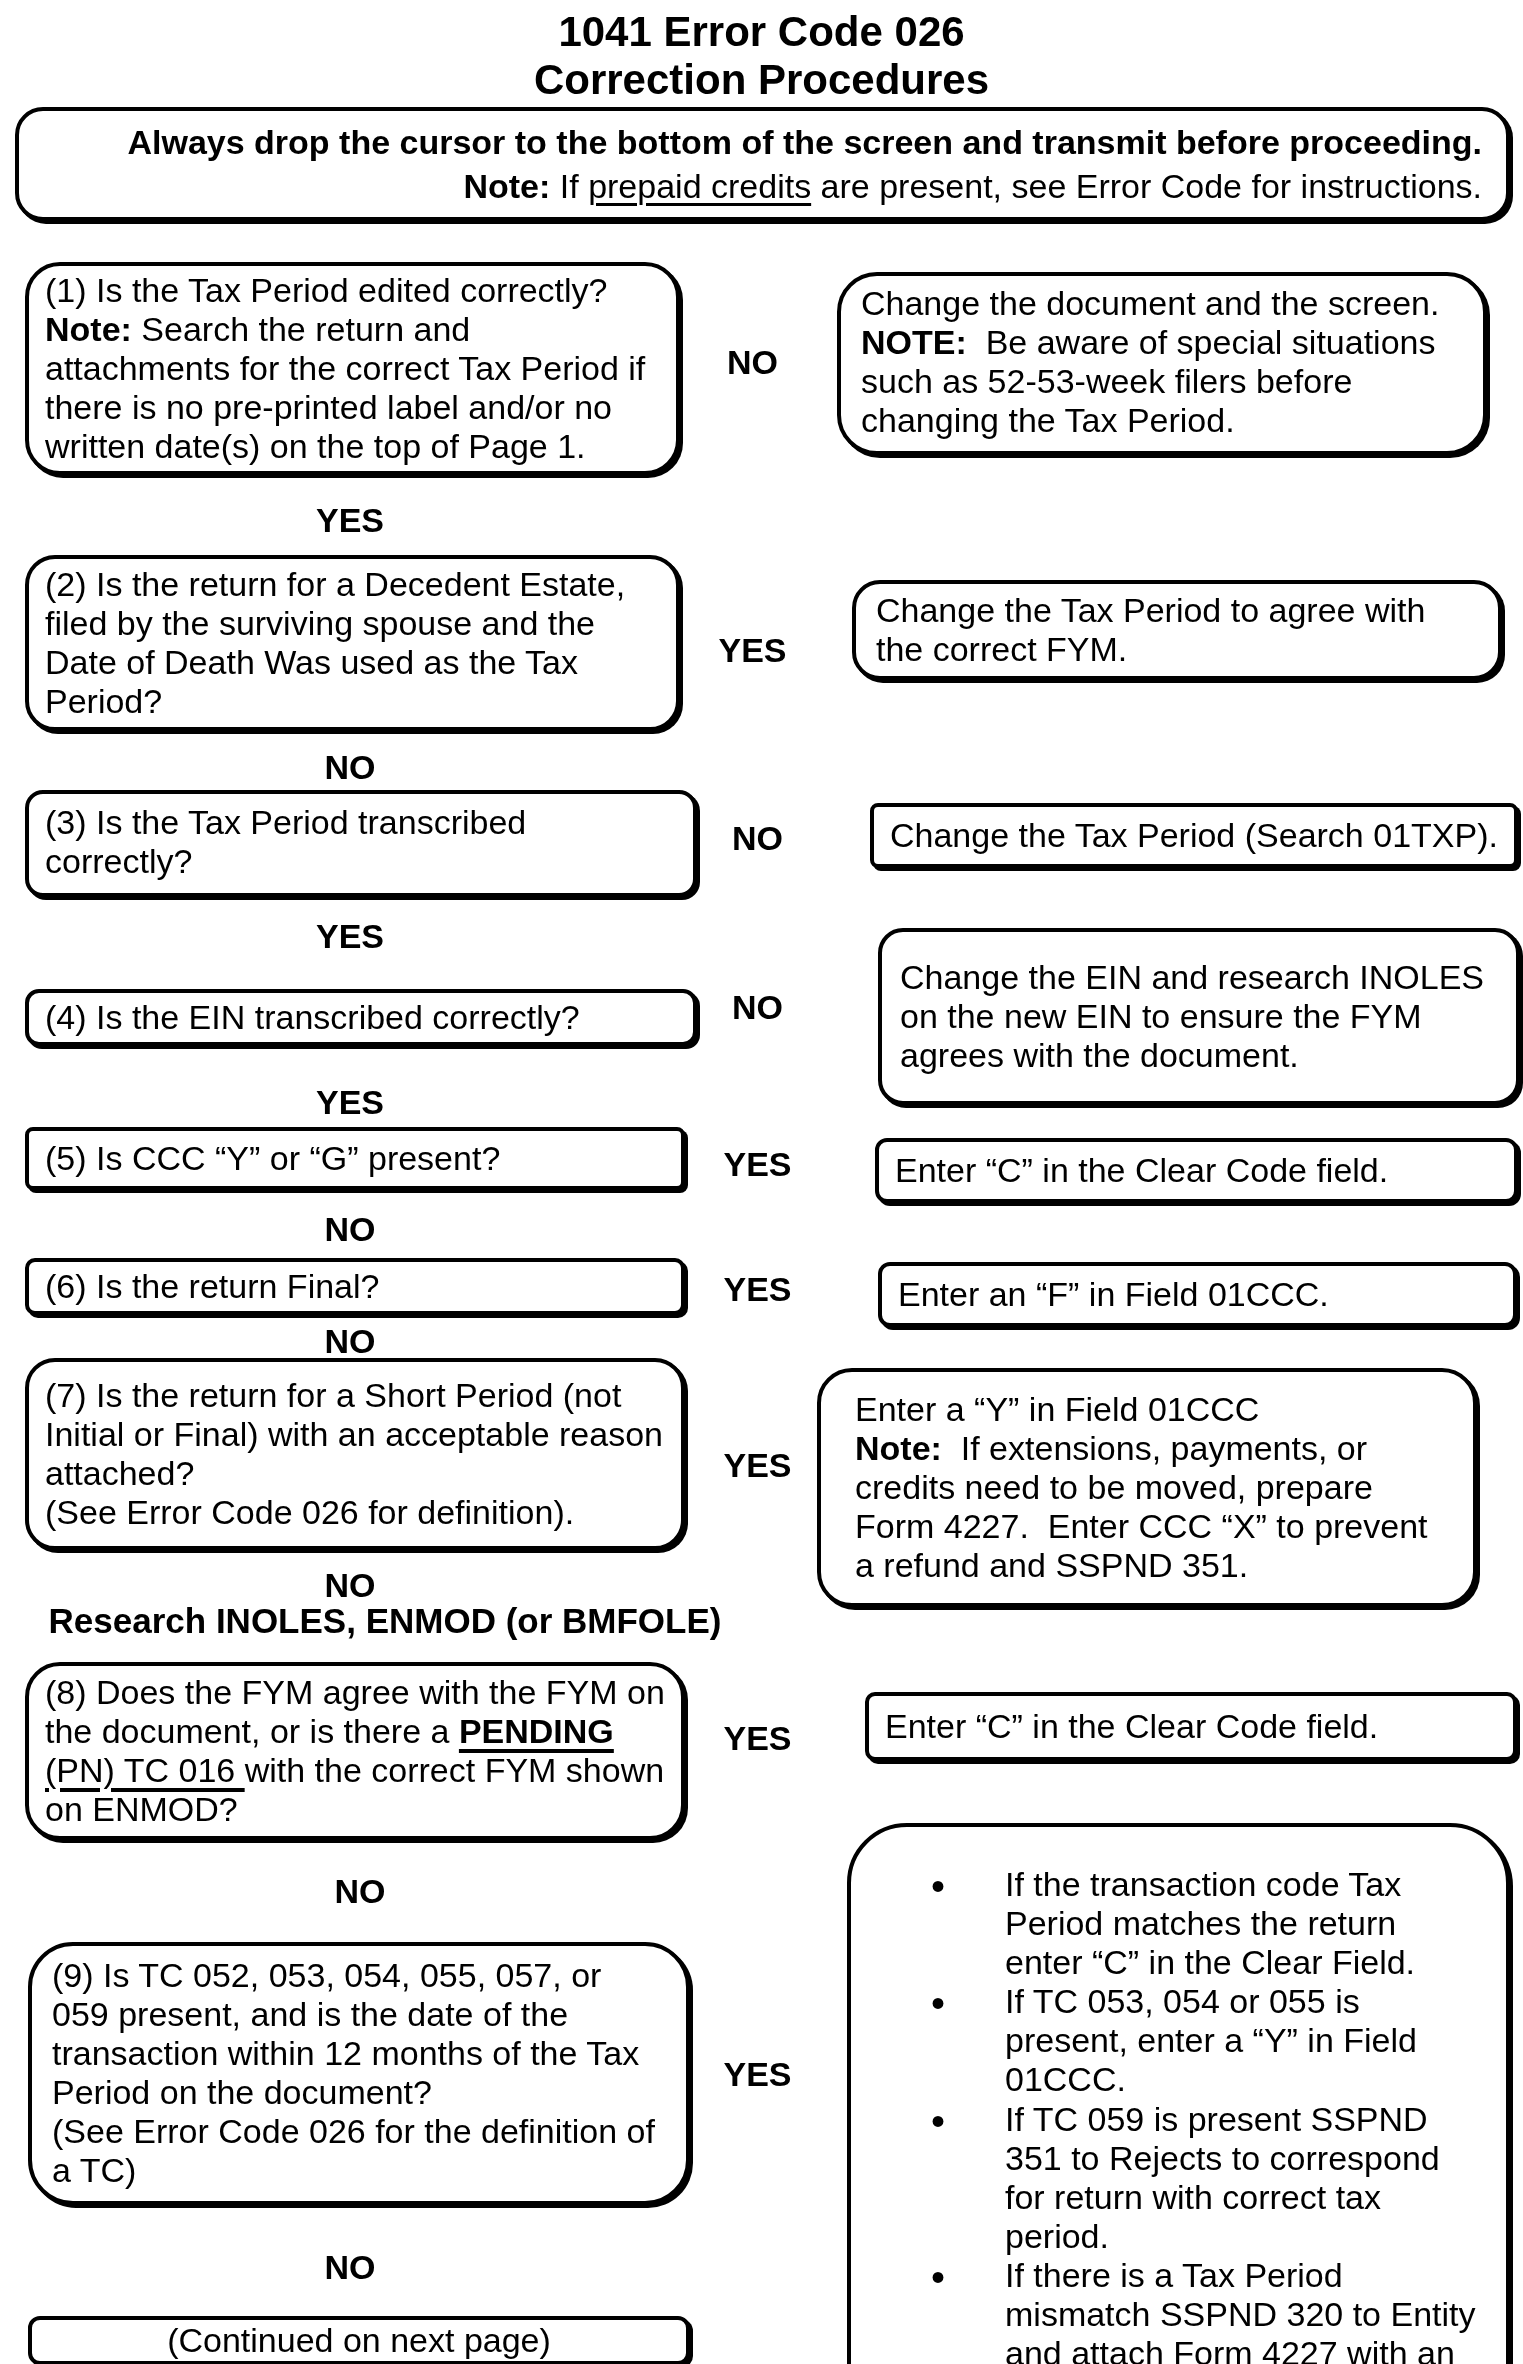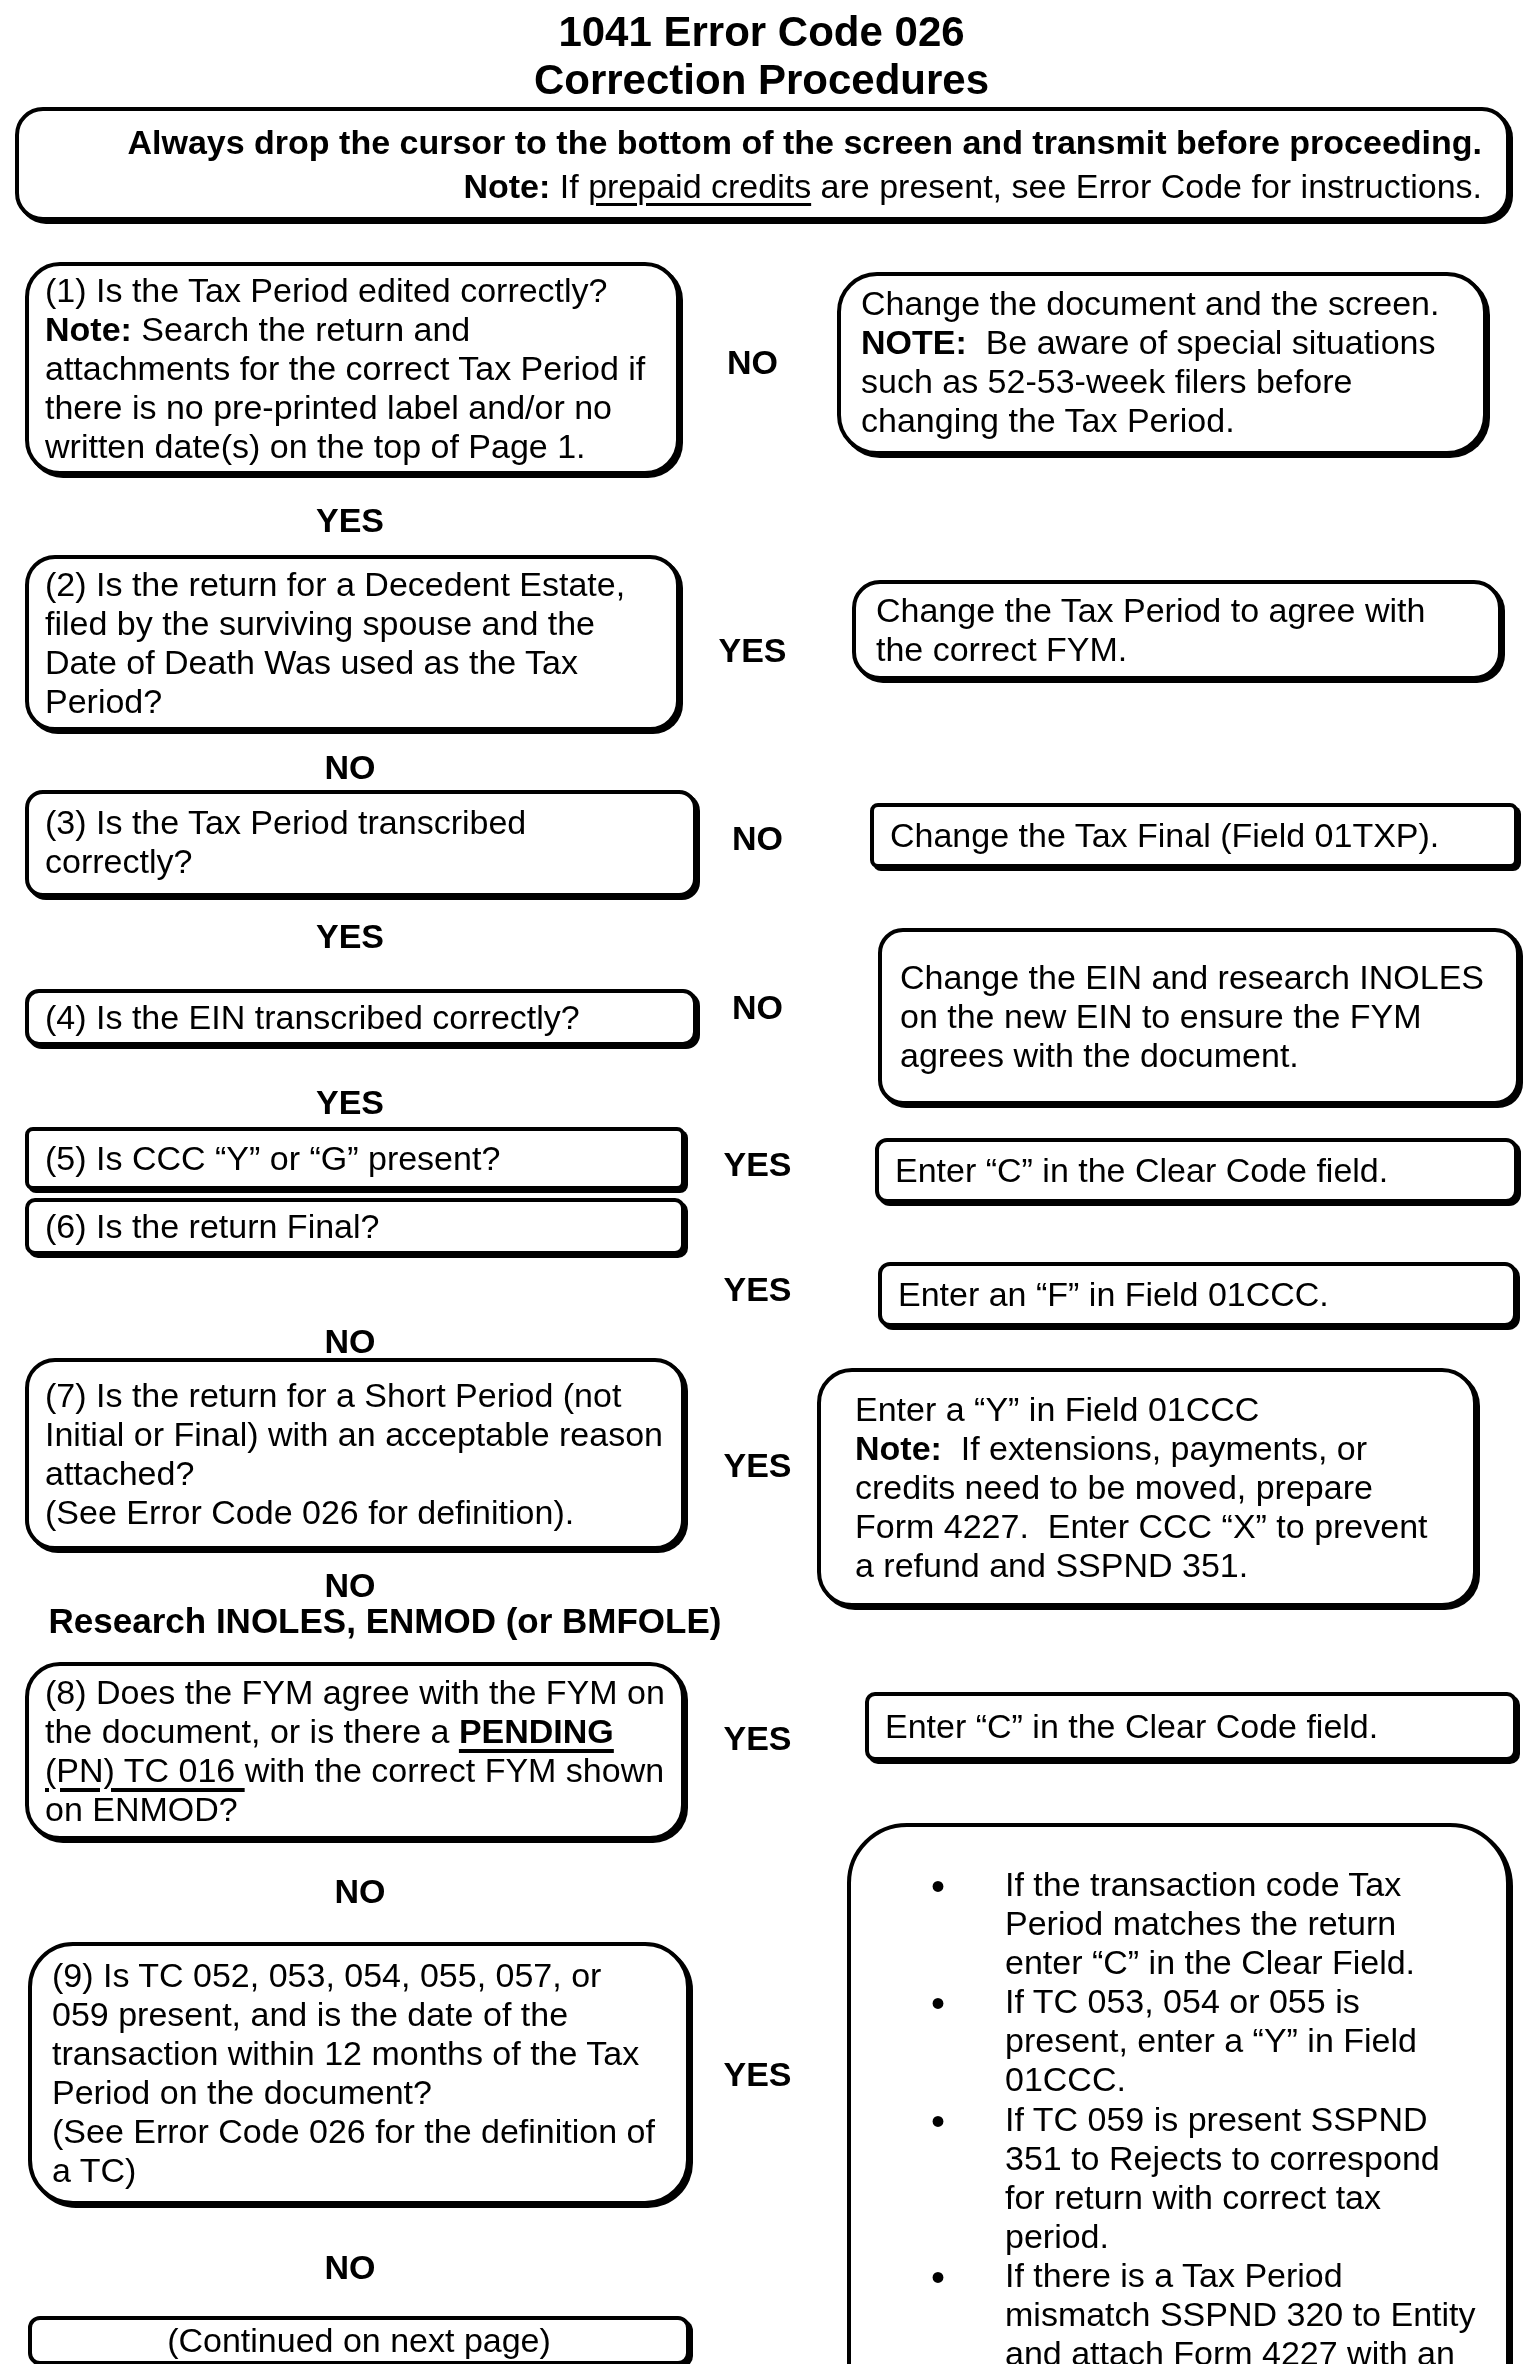--- a/index.html
+++ b/index.html
@@ -82,21 +82,21 @@
   <div class="bx" style="left:852px;top:580px;width:650px;min-height:100px;padding:7px 20px;border-radius:28px;">
     <span>Change the Tax Period to agree with the correct FYM.</span>
   </div>
   <div class="lbl" style="left:140px;top:749px;width:420px;">NO</div>
 
   <div class="bx" style="left:25px;top:790px;width:672px;min-height:107px;padding:9px 16px;border-radius:18px;">
     <span>(3) Is the Tax Period transcribed correctly?</span>
   </div>
   <div class="lbl" style="left:700px;top:820px;width:115px;">NO</div>
   <div class="bx" style="left:870px;top:803px;width:648px;min-height:64px;padding:9px 16px;border-radius:8px;">
-    <span>Change the Tax Final (Field 01TXP).</span>
+    <span>Change the Tax Period (Search 01TXP).</span>
   </div>
   <div class="lbl" style="left:140px;top:918px;width:420px;">YES</div>
 
   <div class="bx" style="left:25px;top:989px;width:672px;min-height:54px;padding:5px 16px;border-radius:14px;">
     <span>(4) Is the EIN transcribed correctly?</span>
   </div>
   <div class="lbl" style="left:700px;top:989px;width:115px;">NO</div>
   <div class="bx" style="left:878px;top:928px;width:642px;min-height:175px;padding:26px 18px;border-radius:25px;">
     <span>Change the EIN and research INOLES on the new EIN to ensure the FYM agrees with the document.</span>
   </div>
@@ -104,21 +104,21 @@
 
   <div class="bx" style="left:25px;top:1127px;width:660px;min-height:61px;padding:8px 16px;border-radius:8px;">
     <span>(5) Is CCC “Y” or “G” present?</span>
   </div>
   <div class="lbl" style="left:690px;top:1146px;width:135px;">YES</div>
   <div class="bx" style="left:875px;top:1138px;width:643px;min-height:60px;padding:9px 16px;border-radius:12px;">
     <span>Enter “C” in the Clear Code field.</span>
   </div>
   <div class="lbl" style="left:140px;top:1211px;width:420px;">NO</div>
 
-  <div class="bx" style="left:25px;top:1198px;width:660px;min-height:53px;padding:5px 16px;border-radius:10px;">
+  <div class="bx" style="left:25px;top:1258px;width:660px;min-height:53px;padding:5px 16px;border-radius:10px;">
     <span>(6) Is the return Final?</span>
   </div>
   <div class="lbl" style="left:690px;top:1271px;width:135px;">YES</div>
   <div class="bx" style="left:878px;top:1262px;width:639px;min-height:60px;padding:9px 16px;border-radius:12px;">
     <span>Enter an “F” in Field 01CCC.</span>
   </div>
   <div class="lbl" style="left:140px;top:1323px;width:420px;">NO</div>
 
   <div class="bx" style="left:25px;top:1358px;width:660px;min-height:192px;padding:14px 16px;border-radius:30px;">
     <span>(7) Is the return for a Short Period (not Initial or Final) with an acceptable reason attached?</span>

